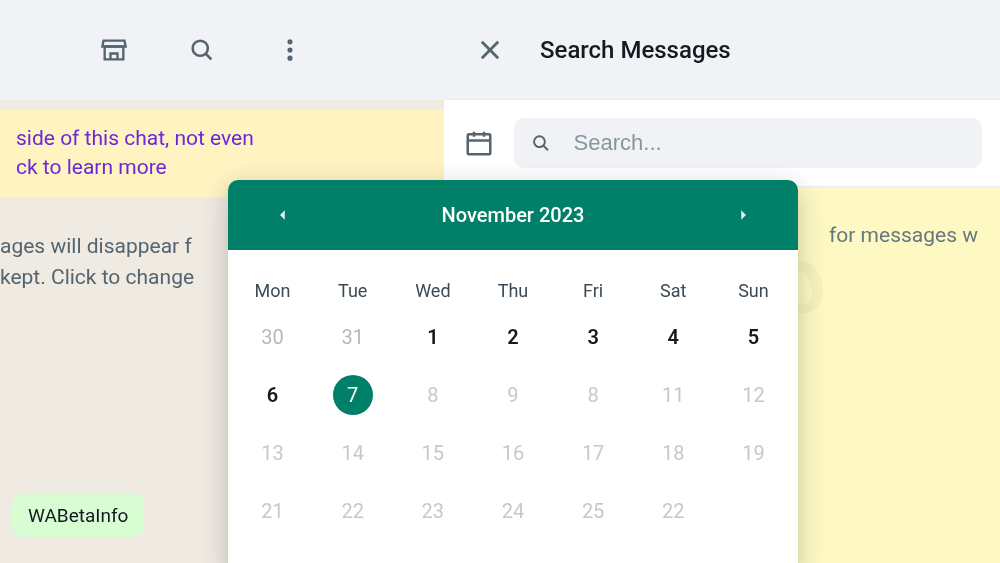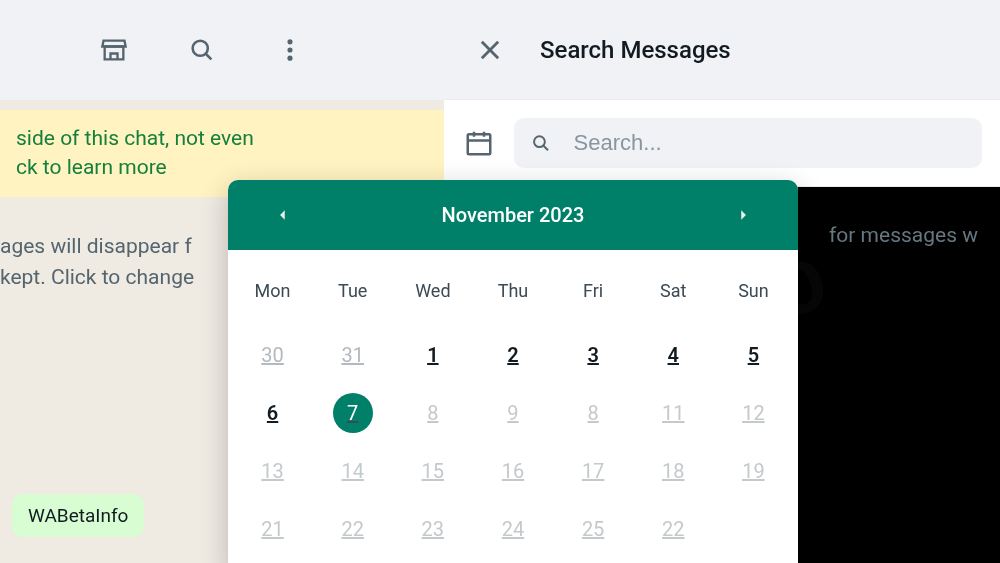--- a/index.html
+++ b/index.html
@@ -1,27 +1,27 @@
 <!DOCTYPE html>
 <html><head>
 <meta charset="utf-8">
 <style>
   * { box-sizing: border-box; margin: 0; padding: 0; }
   html, body { width: 1000px; height: 563px; overflow: hidden; font-family: -apple-system, BlinkMacSystemFont, "Segoe UI", Roboto, Helvetica, Arial, sans-serif; }
   body { display: flex; background: #f0f2f5; }
 
   .left-panel { width: 444px; height: 100%; position: relative; background: #efeae2; }
-  .right-panel { flex: 1; height: 100%; background: #000000; display: flex; flex-direction: column; }
+  .right-panel { flex: 1; height: 100%; background: #fef9c3; display: flex; flex-direction: column; }
 
   .left-header { height: 100px; background: #f0f2f5; display: flex; justify-content: center; align-items: center; gap: 48px; padding-right: 40px; }
   .icon-btn { width: 40px; height: 40px; display: flex; align-items: center; justify-content: center; cursor: pointer; color: #54656f; }
   .icon-btn svg { width: 28px; height: 28px; }
 
   .chat-body { position: relative; height: calc(100% - 100px); padding-top: 10px; }
-  .notice-yellow { background: #fff3c2; padding: 14px 16px; color: #15803d; font-size: 21px; line-height: 1.4; margin-bottom: 24px; }
+  .notice-yellow { background: #fff3c2; padding: 14px 16px; color: #6d28d9; font-size: 21px; line-height: 1.4; margin-bottom: 24px; }
   .notice-plain { padding: 10px 0 10px 0; color: #54656f; font-size: 21px; line-height: 1.5; border-top: 0; }
   .notice-plain-wrap { background: #efeae2; }
 
   .msg-bubble { display: inline-block; background: #d9fdd3; color: #111b21; padding: 10px 16px; border-radius: 10px; font-size: 19px; margin-left: 12px; margin-top: 190px; }
 
   .right-header { height: 100px; display: flex; align-items: center; padding: 0 26px; gap: 30px; border-bottom: 1px solid #e9edef; background: #f0f2f5; }
   .right-title { font-size: 24px; color: #111b21; font-weight: 500; }
 
   .search-row { display: flex; align-items: center; padding: 18px 18px; gap: 18px; background: #ffffff; border-bottom: 1px solid #e9edef; }
   .cal-btn { width: 34px; height: 34px; display: flex; align-items: center; justify-content: center; color: #54656f; cursor: pointer; }
@@ -35,21 +35,21 @@
 
   
   .calendar { position: absolute; left: 228px; top: 180px; width: 570px; background: #ffffff; border-radius: 10px; box-shadow: 0 8px 28px rgba(0,0,0,0.22); overflow: hidden; z-index: 50; }
   .cal-head { background: #008069; color: #ffffff; height: 70px; display: flex; align-items: center; justify-content: space-between; padding: 0 40px; }
   .cal-nav { width: 30px; height: 30px; display: flex; align-items: center; justify-content: center; cursor: pointer; opacity: 0.9; }
   .cal-nav svg { width: 14px; height: 14px; fill: #ffffff; }
   .cal-month { font-size: 20px; font-weight: 500; }
   .cal-grid { padding: 20px 22px 24px 22px; }
   .cal-row { display: grid; grid-template-columns: repeat(7, 1fr); gap: 35px; }
   .cal-dow { text-align: center; color: #3b4a54; font-size: 18px; padding: 10px 0 16px 0; }
-  .cal-day { text-align: center; font-size: 20px; color: #3b4a54; height: 58px; display: flex; align-items: flex-end; justify-content: center; cursor: pointer; text-decoration: underline; }
+  .cal-day { text-align: center; font-size: 20px; color: #3b4a54; height: 58px; display: flex; align-items: flex-start; justify-content: center; cursor: pointer; }
   .cal-day.other { color: #b3b9bd; }
   .cal-day.disabled { color: #c4c9cc; cursor: default; }
   .cal-day .pill { width: 40px; height: 40px; border-radius: 50%; display: flex; align-items: center; justify-content: center; }
   .cal-day.selected .pill { background: #008069; color: #ffffff; }
   .cal-day.bold { font-weight: 600; color: #111b21; }
 
   .watermark { position: absolute; left: 330px; top: 300px; font-size: 72px; font-weight: 800; color: rgba(120,120,120,0.06); transform: rotate(-14deg); letter-spacing: 6px; pointer-events: none; z-index: 40; white-space: nowrap; }
 </style>
 </head>
 <body>

